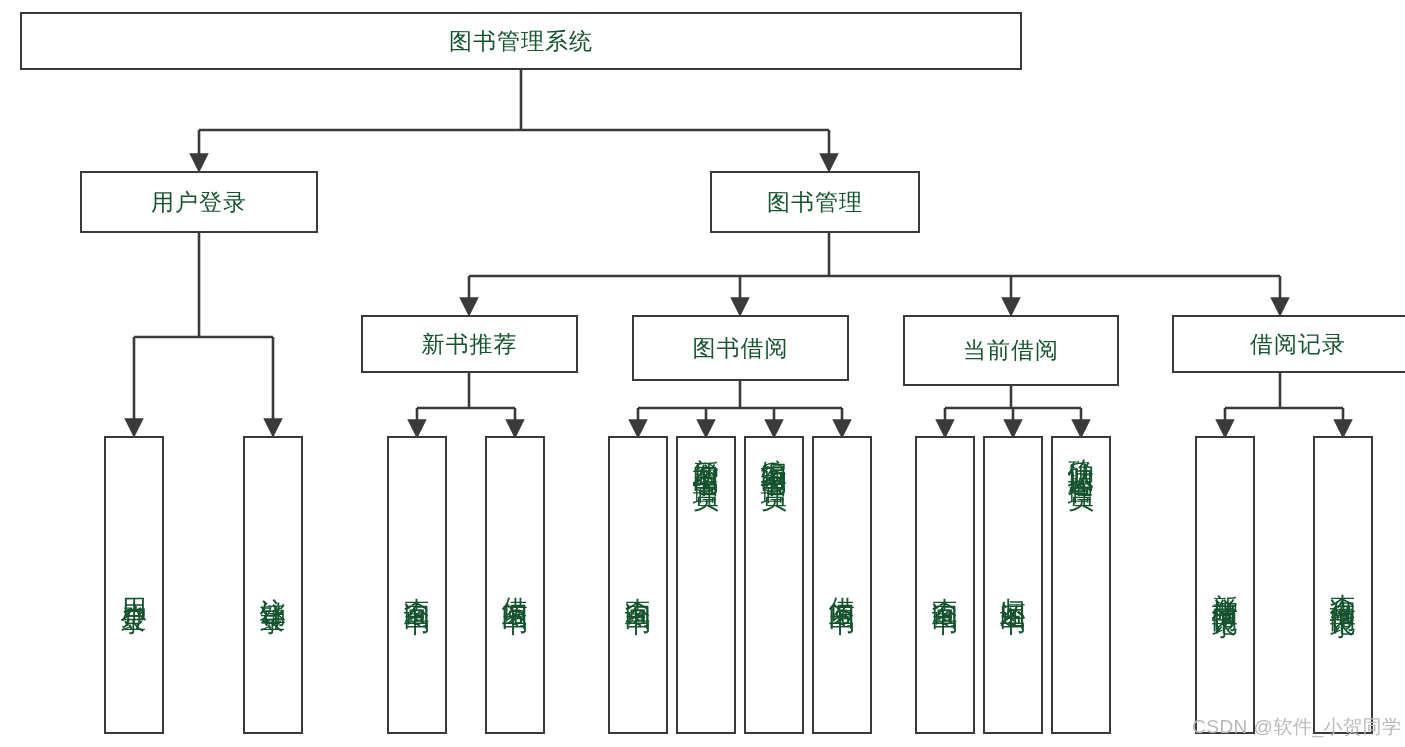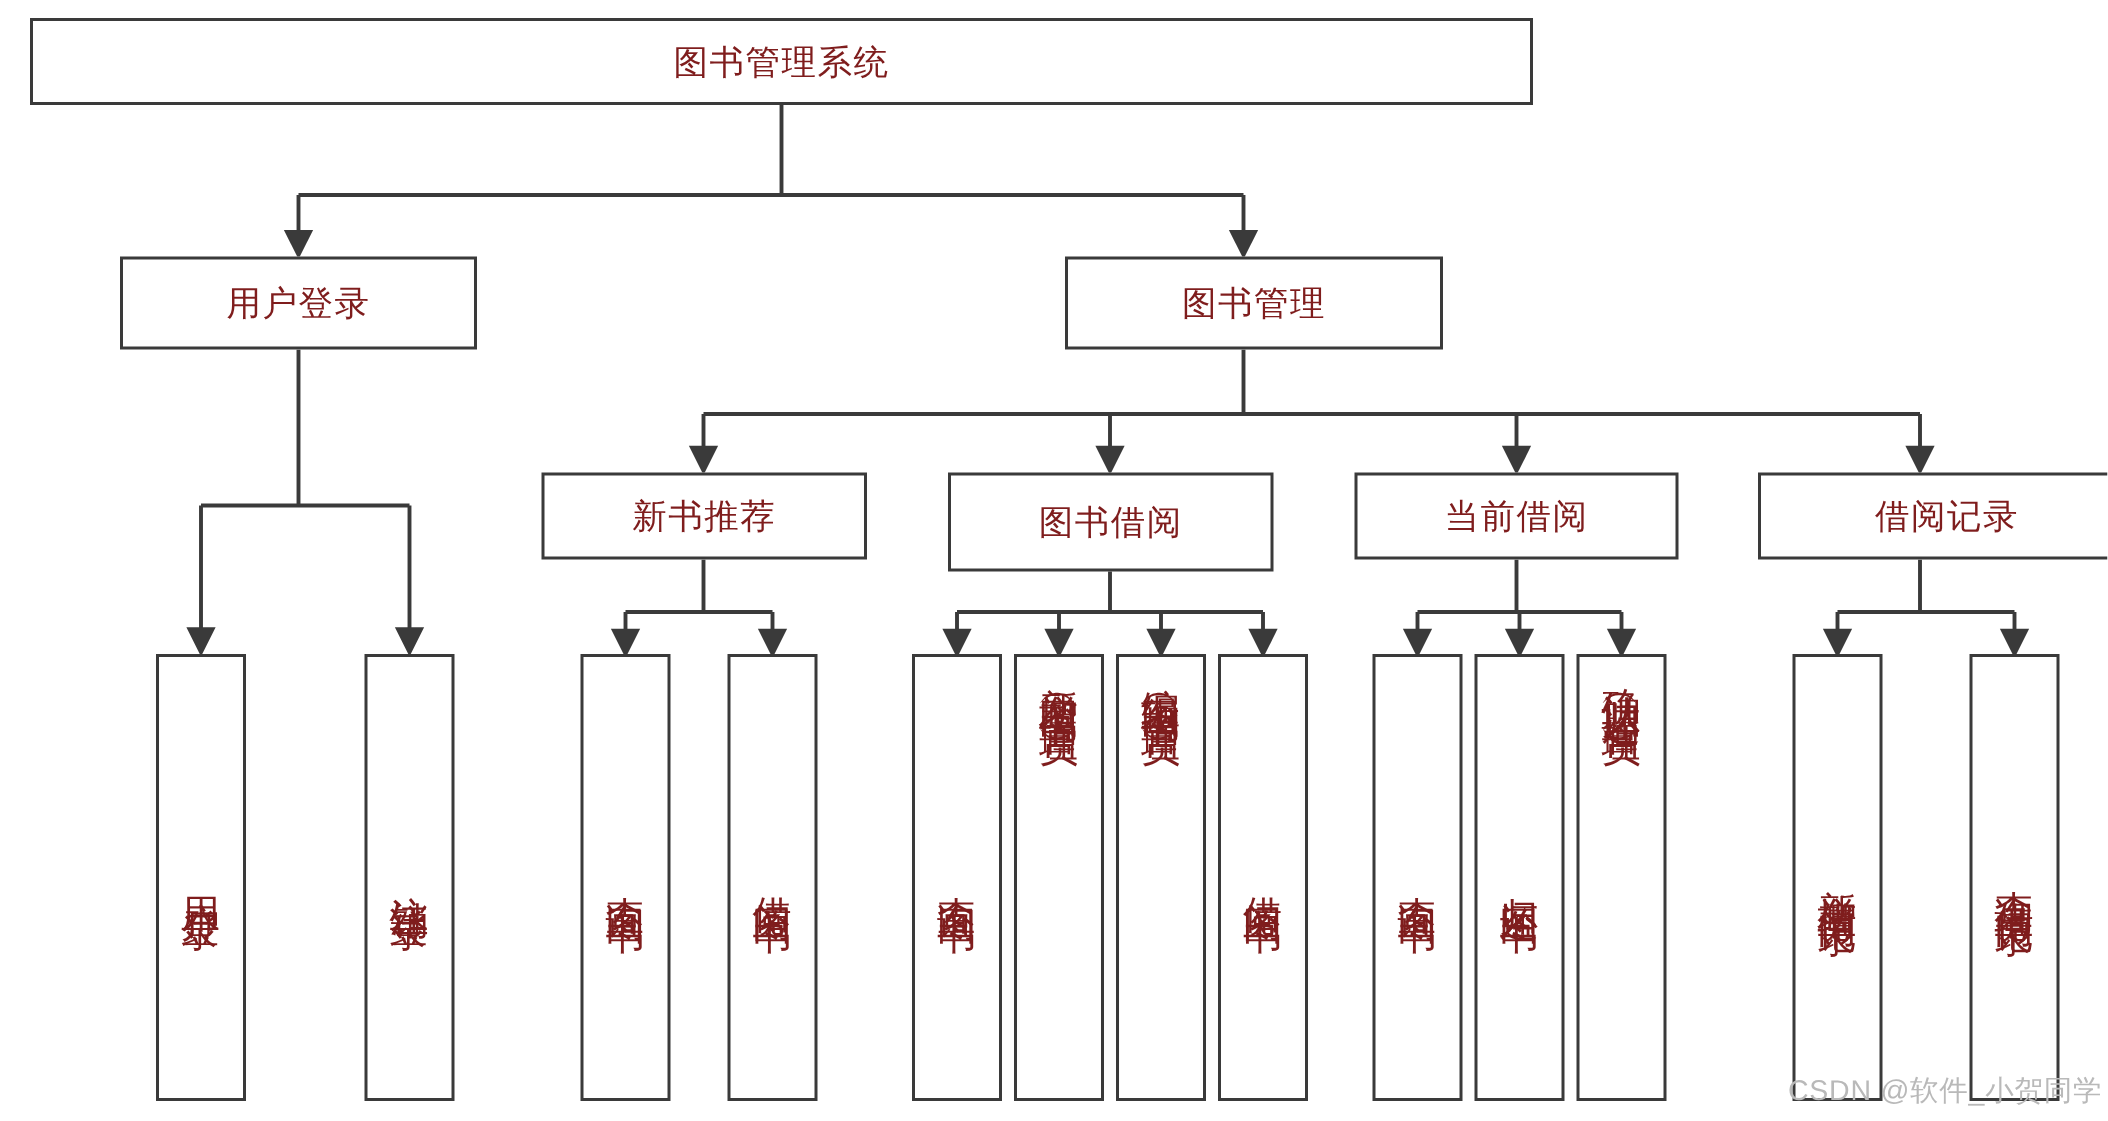--- a/index.html
+++ b/index.html
@@ -27,21 +27,21 @@
     pointer-events: none;
   }
   .node {
     position: absolute;
     box-sizing: border-box;
     background: #ffffff;
     border: 2px solid #3a3a3a;
     display: flex;
     align-items: center;
     justify-content: center;
-    color: #7f1d1d;
+    color: #14532d;
   }
   .node.horiz {
     font-size: 23px;
     letter-spacing: 1px;
   }
   .node.vert {
     align-items: flex-start;
     justify-content: center;
     padding-top: 0;
   }
@@ -132,31 +132,31 @@
     </g>
   </svg>
 
   <div class="node horiz" style="left:20px; top:12px; width:1002px; height:58px;">
     <span>图书管理系统</span>
   </div>
 
   <div class="node horiz" style="left:80px; top:171px; width:238px; height:62px;">
     <span>用户登录</span>
   </div>
-  <div class="node horiz" style="left:710px; top:171px; width:252px; height:62px;align-items:center;">
+  <div class="node horiz" style="left:710px; top:171px; width:210px; height:62px;align-items:center;">
     <span>图书管理</span>
   </div>
 
   <div class="node horiz" style="left:361px; top:315px; width:217px; height:58px;text-align:center;">
     <span>新书推荐</span>
   </div>
   <div class="node horiz" style="left:632px; top:315px; width:217px; height:66px;">
     <span>图书借阅</span>
   </div>
-  <div class="node horiz" style="left:903px; top:315px; width:216px; height:58px;">
+  <div class="node horiz" style="left:903px; top:315px; width:216px; height:71px;">
     <span>当前借阅</span>
   </div>
   <div class="node horiz" style="left:1172px; top:315px; width:252px; height:58px;">
     <span>借阅记录</span>
   </div>
 
   <div class="node vert centered" style="left:104px; top:436px; width:60px; height:298px;">
     <span class="vlabel">用户登录</span>
   </div>
   <div class="node vert centered" style="left:243px; top:436px; width:60px; height:298px;">

